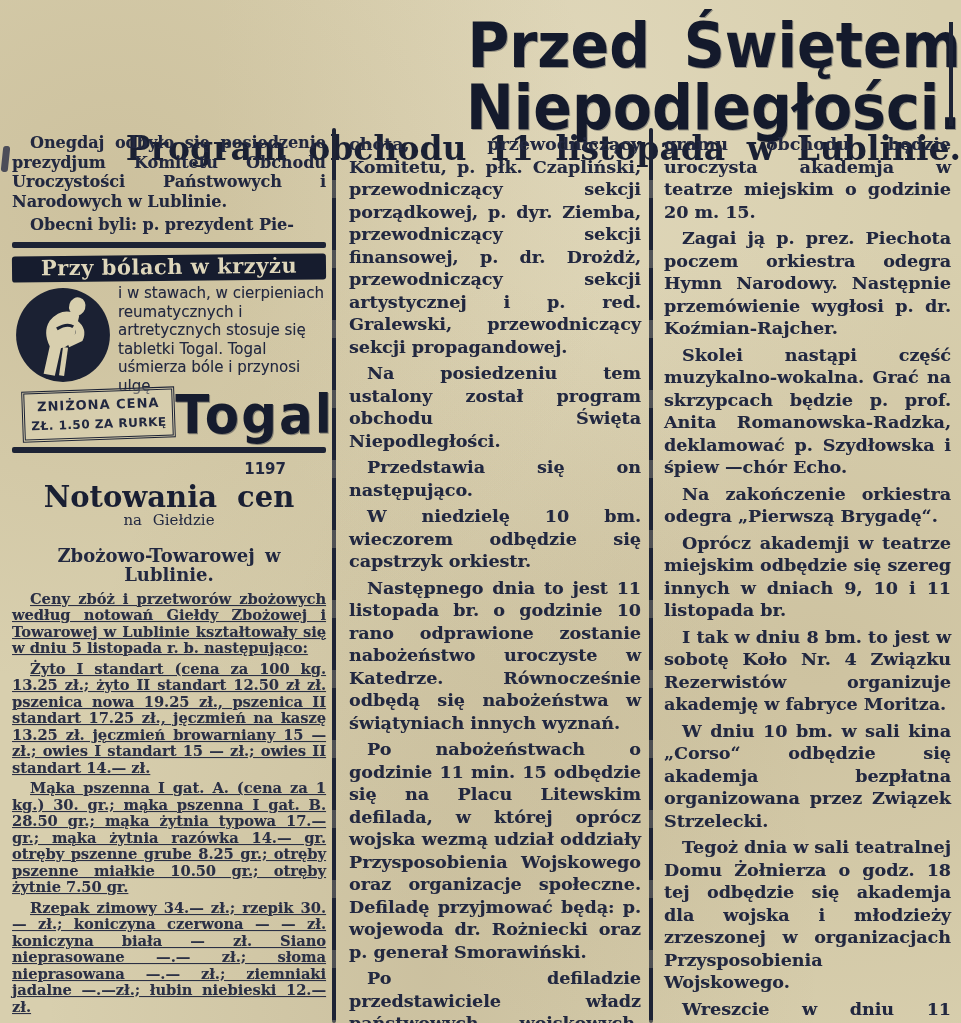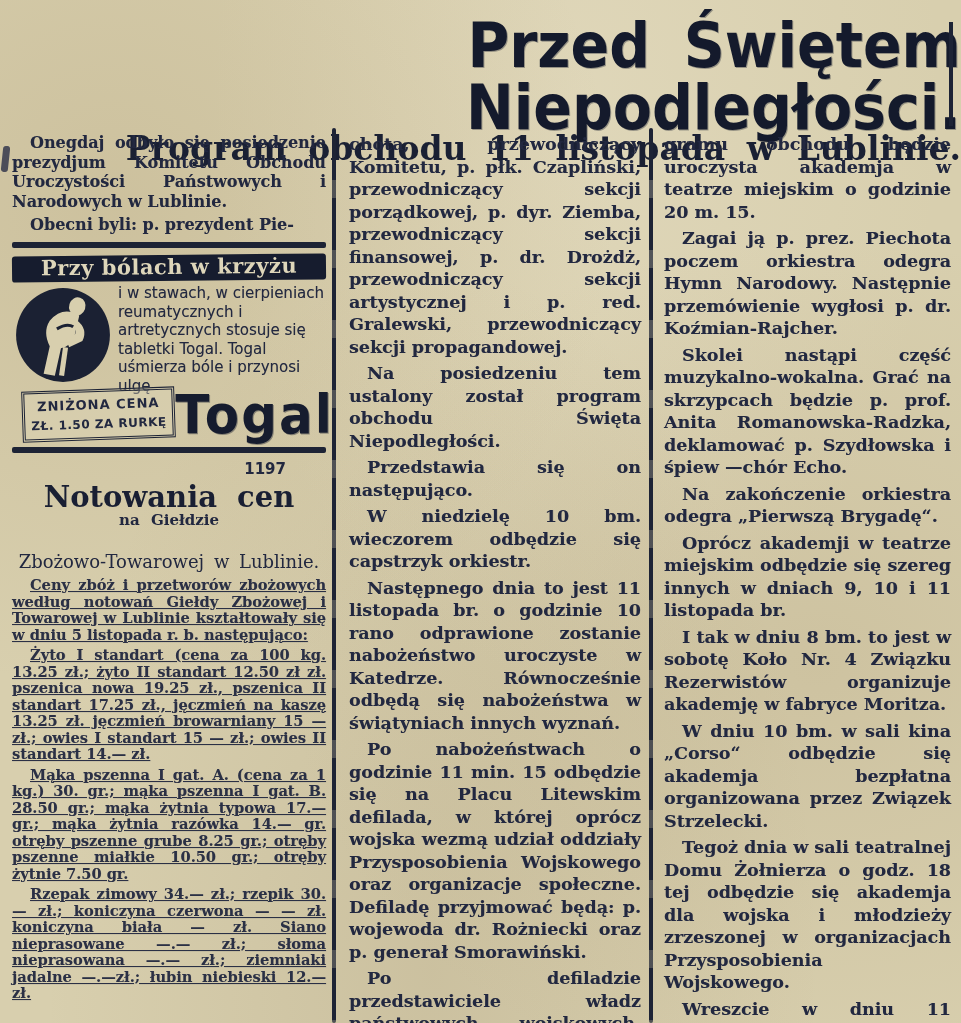--- a/index.html
+++ b/index.html
@@ -87,22 +87,22 @@
   .ad-ref{
     text-align:right;padding-right:40px;
     font-family:"DejaVu Sans", sans-serif;font-weight:bold;font-size:15px;
   }
   
   .prices-title{
     margin:8px 0 0 0;text-align:center;
     font-family:"DejaVu Serif", serif;font-weight:bold;font-size:29px;
     word-spacing:10px;color:#191f33;
   }
-  .prices-sub1{margin:4px 0 0 0;text-align:center;font-weight:bold;font-size:15px;word-spacing:6px;}
-  .prices-sub2{margin:21px 0 6px 0;text-align:center;font-weight:normal;font-size:18px;word-spacing:4px;}
+  .prices-sub1{margin:4px 0 0 0;text-align:center;font-weight:normal;font-size:15px;word-spacing:6px;}
+  .prices-sub2{margin:15px 0 6px 0;text-align:center;font-weight:bold;font-size:18px;word-spacing:4px;}
   .prices p{font-size:14.6px;line-height:16.5px;opacity:.95;text-decoration:underline;}
 </style>
 </head>
 <body>
 
 <header class="masthead">
   <h1 class="headline">Przed Świętem Niepodległości.</h1>
   <h2 class="subheadline">Program obchodu 11 listopada w Lublinie.</h2>
 </header>
 

